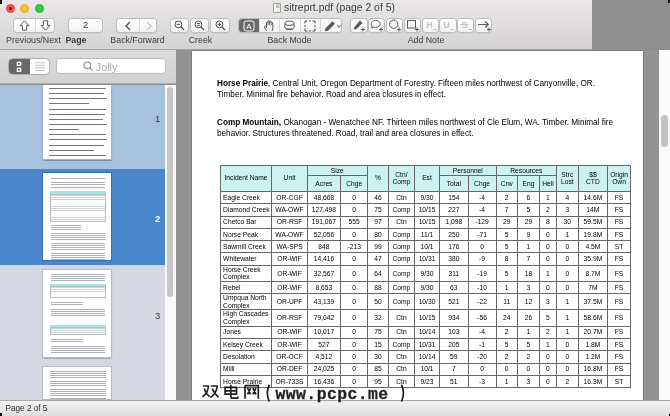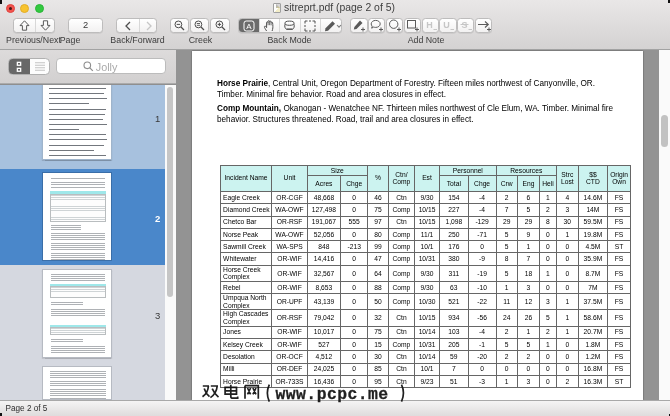--- a/index.html
+++ b/index.html
@@ -1,21 +1,21 @@
 <!DOCTYPE html>
 <html><head>
 <meta charset="utf-8">
 <style>
   * { margin:0; padding:0; box-sizing:border-box; }
   html,body { width:670px; height:416px; overflow:hidden; font-family:"Liberation Sans",sans-serif; }
   #win { position:relative; width:670px; height:416px; background:#8f8f8f; }
   .abs { position:absolute; }
 
   
-  #toolbar { left:0; top:0; width:670px; height:50px;
+  #toolbar { left:0; top:0; width:592px; height:50px;
     background:linear-gradient(#e9e7e7,#d4d2d2);
     border-bottom:1px solid #a2a2a2; }
   .tl { border-radius:50%; width:9px; height:9px; top:3.6px; }
   #tl-r { left:5.7px; background:#f4544e; border:0.6px solid #e0443f; }
   #tl-r::after{ content:""; position:absolute; left:2.3px; top:2.3px; width:3.2px; height:3.2px; border-radius:50%; background:#431714;}
   #tl-y { left:20.3px; background:#f8c32e; border:0.6px solid #e2ad28; }
   #tl-g { left:35.4px; background:#32c93f; border:0.6px solid #2bb438; }
   #title { left:272.5px; top:2px; font-size:10.4px; color:#3e3e3e; line-height:12px; }
   #title .dicon { display:inline-block; width:8px; height:10px; background:linear-gradient(135deg,#fdfdfb 60%,#f3edc8 60%); border:0.6px solid #a0a0a0; border-radius:1px; margin-right:3.5px; vertical-align:-2px; position:relative;}
   #title .dicon::after{content:""; position:absolute; right:-0.5px; top:-0.5px; border:2.2px solid; border-color:#d8d6d6 #d8d6d6 #c9c29a #b5b5b5;}
@@ -205,21 +205,21 @@
     <div class="btn" style="left:474.9px;width:17.3px;">
         <div class="seg" style="left:0;right:0;">
           <svg class="ic" width="14" height="13" viewBox="0 0 14 13">
             <path d="M1 5.5 H11 M8 2.5 L11.3 5.5 L8 8.5" fill="none" stroke="#5a5a5a" stroke-width="1.1"></path>
             <path d="M10 10.5 H14 M12 8.5 V12.5" stroke="#5a5a5a" stroke-width="1"></path>
           </svg>
         </div>
       </div>
 
     <div class="lbl" style="left:33.5px;">Previous/Next</div>
-    <div class="lbl" style="left:70px;">Page</div>
+    <div class="lbl" style="left:76px;font-weight:bold;">Page</div>
     <div class="lbl" style="left:137.5px;">Back/Forward</div>
     <div class="lbl" style="left:200.5px;">Creek</div>
     <div class="lbl" style="left:289.5px;">Back Mode</div>
     <div class="lbl" style="left:426px;">Add Note</div>
   </div>
 
   <div id="sbheader" class="abs" style="left:0;top:50px;width:176px;height:34px;background:linear-gradient(#dddbdb,#d2d0d0);border-bottom:1px solid #ababab;">
     <div class="abs" style="left:7.6px;top:8.3px;width:42px;height:17px;border:0.8px solid #b0b0b0;border-radius:4.5px;background:#fdfdfd;overflow:hidden;">
       <div class="abs" style="left:0;top:0;width:21px;height:100%;background:#686868;display:flex;align-items:center;justify-content:center;">
         <svg width="6" height="12" viewBox="0 0 6 12">
@@ -301,21 +301,21 @@
       <div class="tln" style="left:7px;right:5px;top:31px;height:3px;"></div>
     </div>
   </div>
 
   <div class="abs" style="left:165px;top:85px;width:11px;height:315px;background:#fafafa;"></div>
   <div class="abs" style="left:167px;top:87px;width:6px;height:210px;background:#c6c6c6;border-radius:3px;"></div>
 
   <div id="content" class="abs" style="left:176px;top:50px;width:494px;height:350px;background:#939393;overflow:hidden;">
     <div id="page" class="abs" style="left:16px;top:1px;width:451px;height:349px;background:#ffffff;box-shadow:0 0 1.5px rgba(0,0,0,0.55);">
       <div class="abs" style="left:25px;top:28.2px;width:400px;font-size:8.2px;line-height:10.45px;color:#000;">
-        <p style="margin-bottom:4px;"><b>Horse Prairie</b>, Central Unit, Oregon Department of Forestry. Fifteen miles northwest of Canyonville, OR.<br>Timber. Minimal fire behavior. Road and area closures in effect.</p>
+        <p style="margin-bottom:18px;"><b>Horse Prairie</b>, Central Unit, Oregon Department of Forestry. Fifteen miles northwest of Canyonville, OR.<br>Timber. Minimal fire behavior. Road and area closures in effect.</p>
         <p><b>Comp Mountain,</b> Okanogan - Wenatchee NF. Thirteen miles northwest of Cle Elum, WA. Timber. Minimal fire<br>behavior. Structures threatened. Road, trail and area closures in effect.</p>
       </div>
       <table id="dt" style="left:27.6px;top:113.6px;">
         <colgroup>
             <col style="width:51.9px">
             <col style="width:35.1px">
             <col style="width:33.7px">
             <col style="width:26.8px">
             <col style="width:20.8px">
             <col style="width:26.1px">

